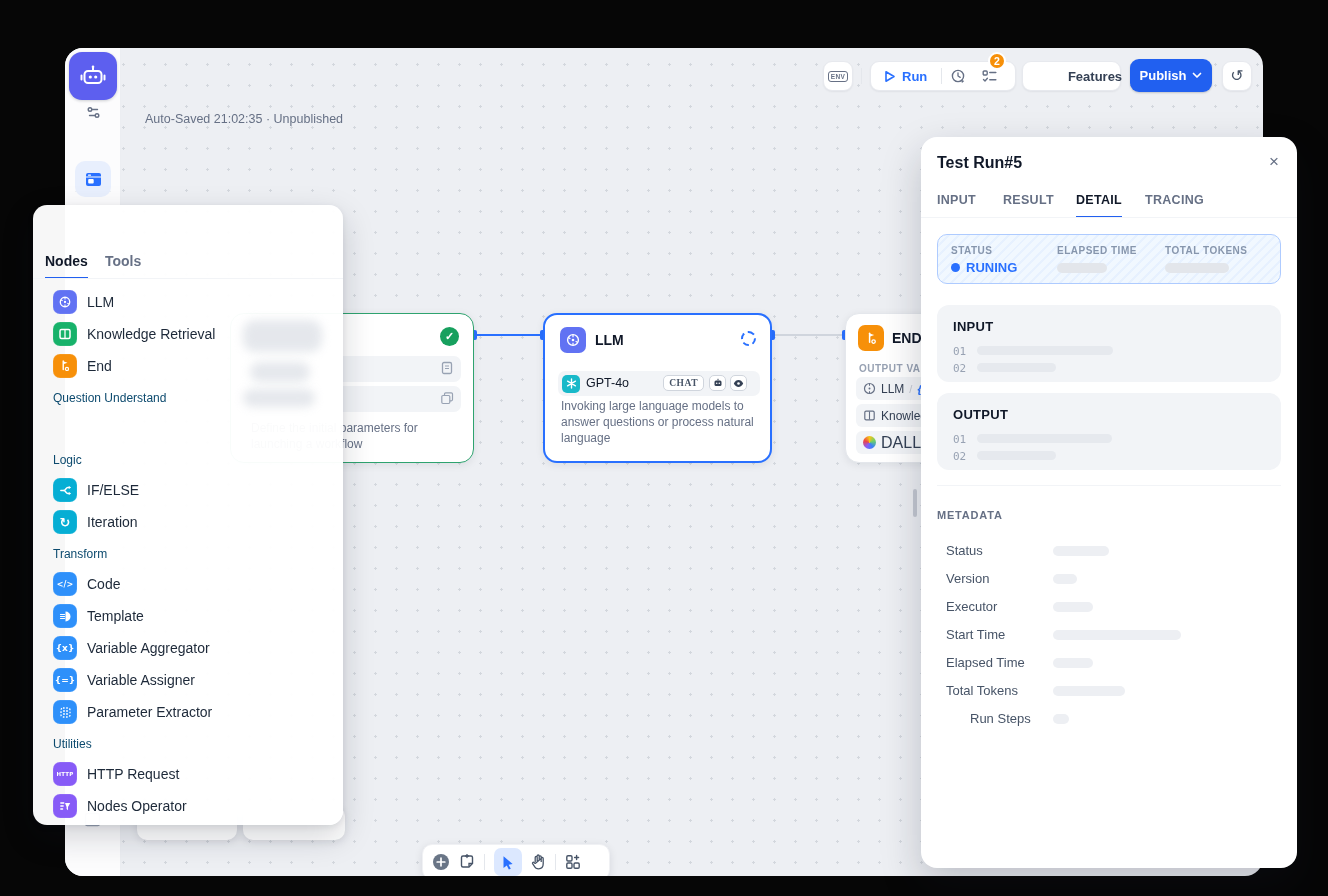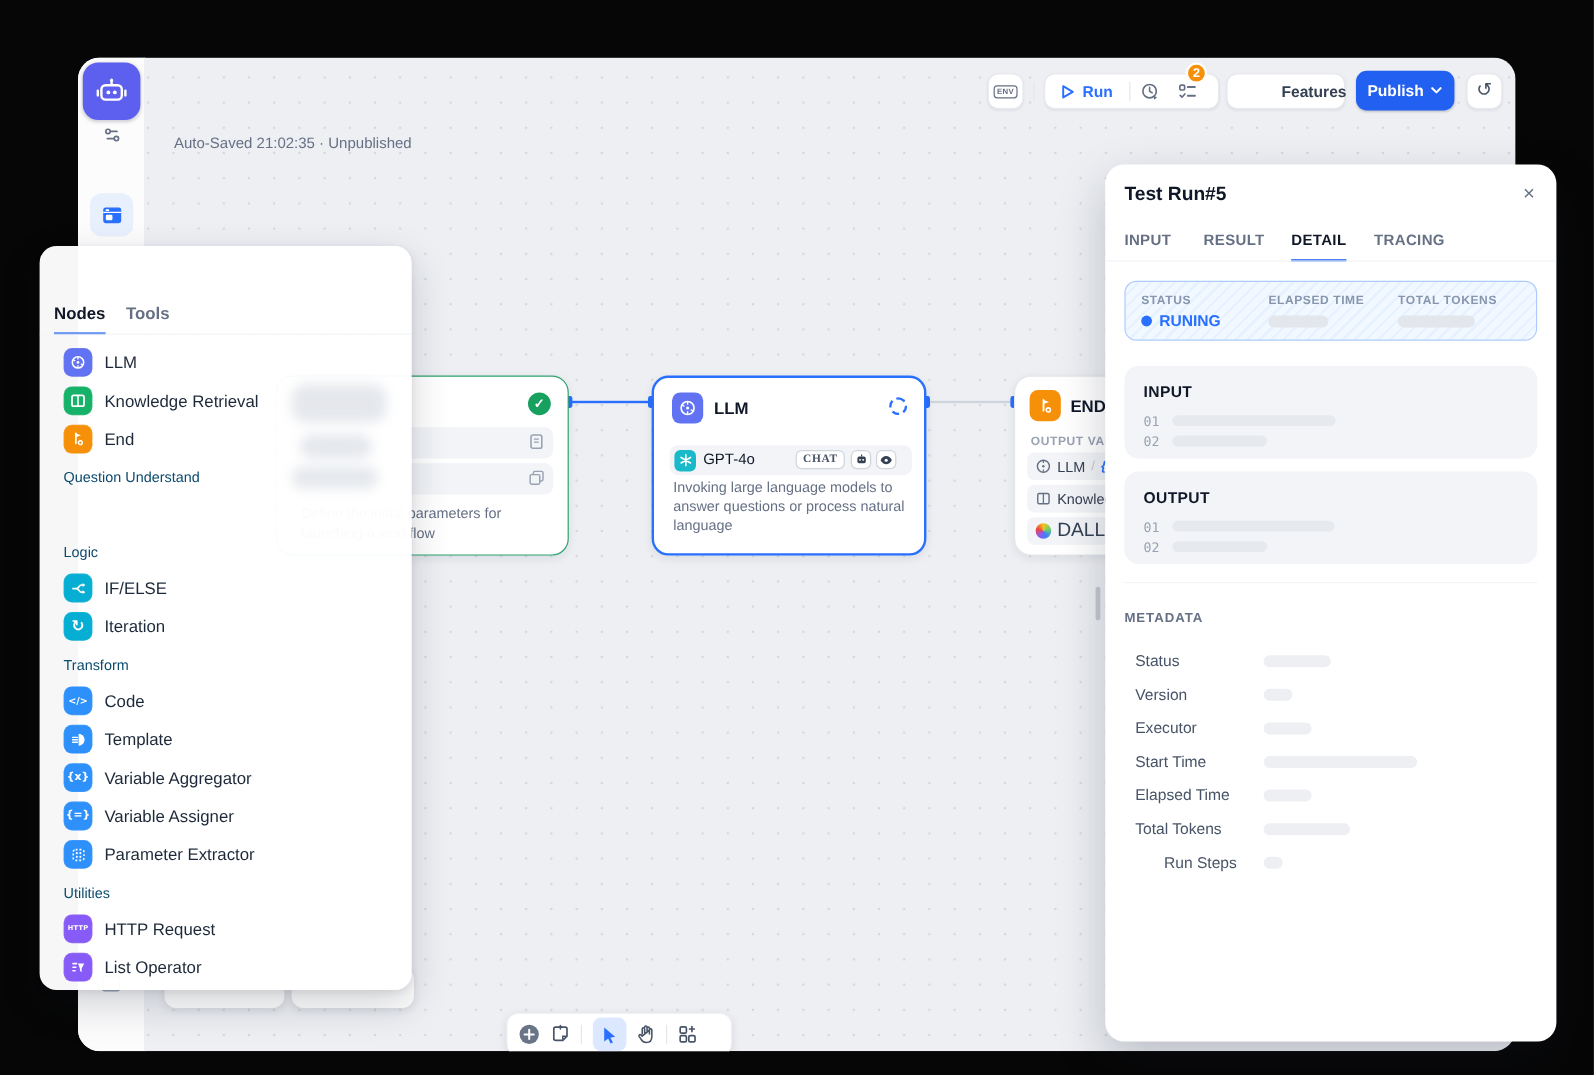--- a/index.html
+++ b/index.html
@@ -422,21 +422,21 @@
       <span class="ic ictext" style="background:#875bf7; font-size:5.5px; letter-spacing:.2px;">HTTP</span>
       <span class="label">HTTP Request</span>
     </div>
     <div class="item" style="top:586px;">
       <span class="ic" style="background:#875bf7;">
         <svg width="13" height="13" viewBox="0 0 13 13">
             <path d="M1.8 3h3M1.8 6h2.4M1.8 9h1.8" stroke="#fff" stroke-width="1.3" stroke-linecap="round"></path>
             <path d="M6 3h5.2L9 7v3.2L7.6 9V7z" fill="#fff"></path>
           </svg>
       </span>
-      <span class="label">List Operator</span>
+      <span class="label">Nodes Operator</span>
     </div>
   </div>
 
   <div class="abs rpanel">
     <div class="abs rtitle" style="left:16px; top:17px;">Test Run#5</div>
     <div class="abs" style="right:18px; top:16px; font-size:17px; color:#667085; line-height:1; cursor:pointer;">×</div>
 
     <div class="abs rtab" style="left:16px; top:56px;">INPUT</div>
     <div class="abs rtab" style="left:82px; top:56px;">RESULT</div>
     <div class="abs rtab active" style="left:155px; top:56px; padding-bottom:9px; border-bottom:2px solid #2160f0;">DETAIL</div>

